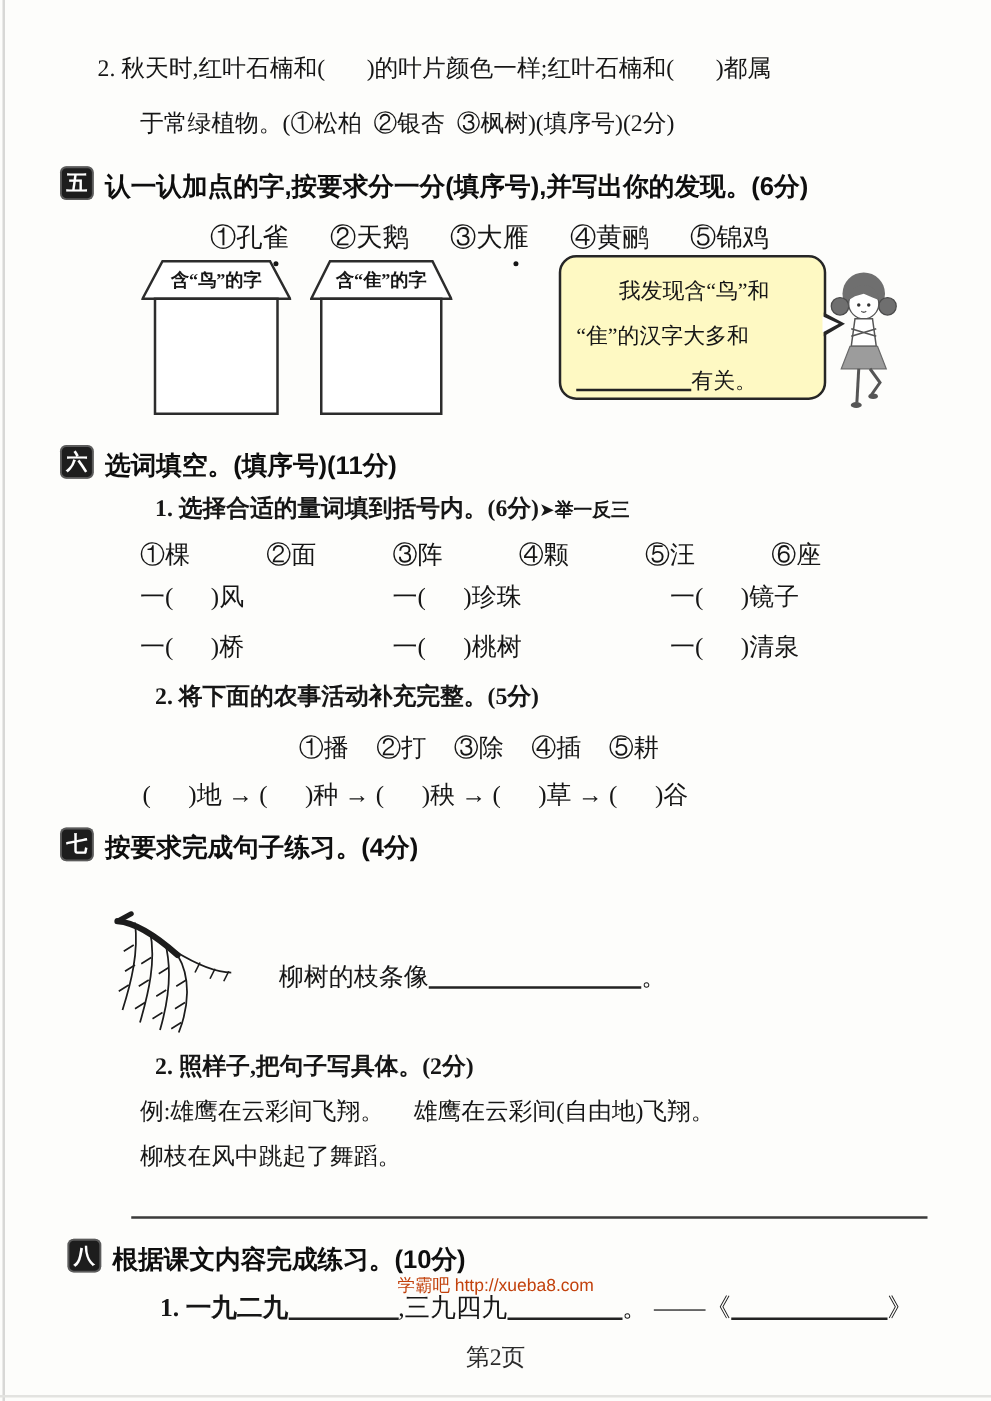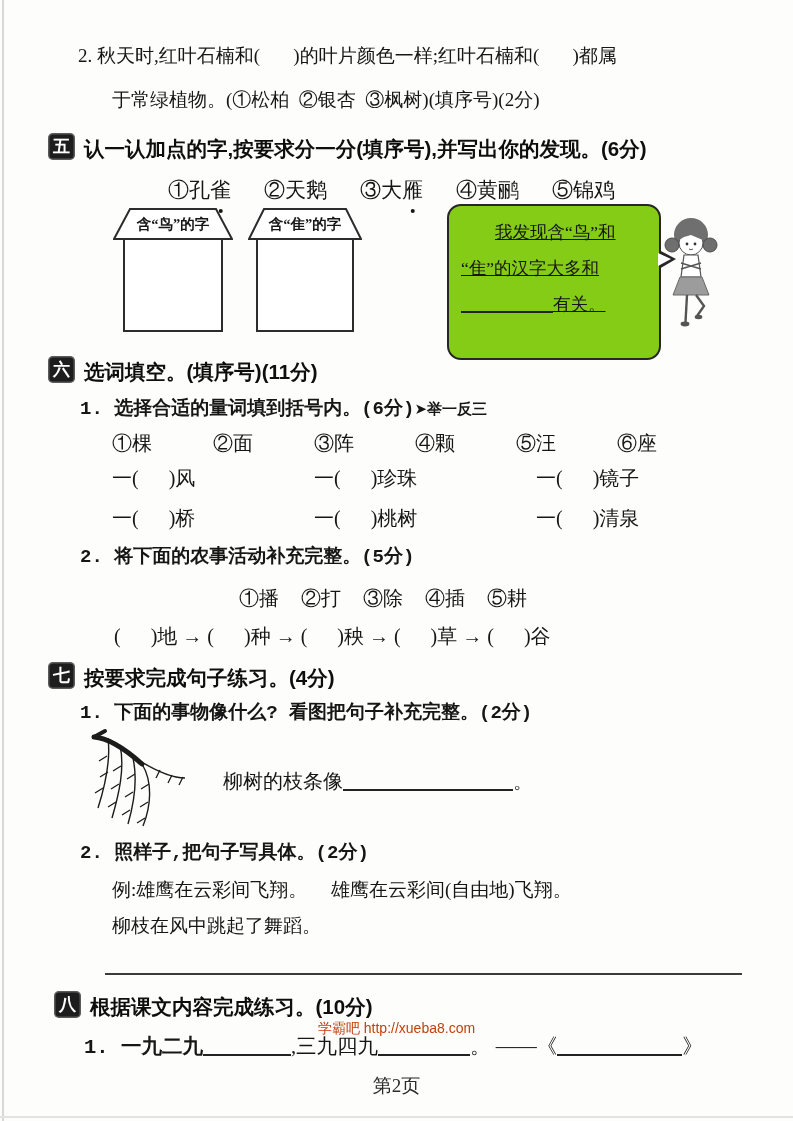--- a/index.html
+++ b/index.html
@@ -7,35 +7,35 @@
         font-family:"Liberation Serif","DejaVu Serif",serif;color:#161616;}
   .edge-left{position:absolute;left:2px;top:0;width:2px;height:100%;background:#d8d8d6;}
   .edge-bottom{position:absolute;left:0;top:1116px;width:100%;height:2px;background:#e3e3e0;}
   .t{position:absolute;font-size:19px;white-space:pre;line-height:1.25;}
   .sect{position:absolute;font-family:"Liberation Sans","DejaVu Sans",sans-serif;
         font-weight:bold;font-size:20.5px;color:#0e0e0e;white-space:pre;}
   .badge{position:absolute;width:27px;height:27px;background:#1d1d1d;color:#ffffff;
          border-radius:5px;display:flex;align-items:center;justify-content:center;
          font-family:"Liberation Sans","DejaVu Sans",sans-serif;font-weight:bold;font-size:17px;
          box-shadow:inset 0 0 0 1.5px rgba(255,255,255,.28);}
-  .qnum{font-family:Liberation Mono, monospace;font-weight:bold;}
+  .qnum{font-family:Liberation Serif, serif;font-weight:bold;margin-left:44px;}
   .row{position:absolute;display:flex;white-space:pre;}
   .words{left:168px;top:176px;gap:33px;font-size:21px;}
   .word b{font-weight:normal;}
   .dotted{position:relative;display:inline-block;}
   .dotted::after{content:"";position:absolute;left:50%;transform:translateX(-50%);
                  bottom:-9px;width:4.5px;height:4.5px;border-radius:50%;background:#151515;}
   .measures{left:112px;top:430px;gap:61px;font-size:20px;}
   .farmwords{left:239px;top:585px;gap:22px;font-size:20px;}
   .blank{display:inline-block;border-bottom:2px solid #232323;height:1.05em;vertical-align:-3px;}
   .house{position:absolute;}
   .house-label{position:absolute;text-align:center;font-size:14.5px;font-weight:bold;white-space:pre;}
-  .bubble{position:absolute;left:447px;top:204px;width:214px;height:156px;background:#84cc16;
+  .bubble{position:absolute;left:447px;top:204px;width:214px;height:116px;background:#fef9c3;
           border:2px solid #262626;border-radius:14px;box-sizing:border-box;
-          padding:8px 12px 6px 12px;font-size:17.5px;line-height:36px;text-decoration:underline;}
+          padding:8px 12px 6px 12px;font-size:17.5px;line-height:36px;}
   .bubble .tail{position:absolute;right:-17px;top:44px;width:0;height:0;
                 border-top:9px solid transparent;border-bottom:10px solid transparent;
                 border-left:17px solid #262626;}
   .bubble .tail-fill{position:absolute;right:-12px;top:47px;width:0;height:0;
                 border-top:6px solid transparent;border-bottom:7px solid transparent;
                 border-left:13px solid #ffffff;}
   .b-l1{padding-left:34px;}
   .b-blank{display:inline-block;width:92px;border-bottom:2px solid #232323;height:1em;vertical-align:-3px;}
   .divider{position:absolute;left:105px;top:973px;width:637px;height:2px;background:#3b3b3b;}
   .watermark{position:absolute;left:50%;transform:translateX(-50%);top:1020px;
@@ -136,21 +136,20 @@
     <span>③除</span>
     <span>④插</span>
     <span>⑤耕</span>
   </div>
 
   <div class="t" style="left:114px;top:624px;font-size:20px;">(      )地 → (      )种 → (      )秧 → (      )草 → (      )谷</div>
 
   <div class="badge" style="left:48px;top:662px;">七</div>
   <div class="sect" style="left:84px;top:664px;">按要求完成句子练习。(4分)</div>
 
-  <div class="t qnum" style="left:80px;top:702px;">1. 下面的事物像什么? 看图把句子补充完整。(2分)</div>
 
   <svg style="position:absolute;left:90px;top:728px;" width="105" height="102" viewBox="0 0 105 102">
     <path d="M4 9 C 18 10, 34 20, 52 36" stroke="#1c1c1c" stroke-width="5" fill="none" stroke-linecap="round"></path>
     <path d="M4 9 L 15 3" stroke="#1c1c1c" stroke-width="4" stroke-linecap="round"></path>
     <path d="M18 10 C 21 34, 15 58, 8 80" stroke="#1c1c1c" stroke-width="1.4" fill="none"></path>
     <path d="M30 17 C 35 40, 29 66, 22 90" stroke="#1c1c1c" stroke-width="1.4" fill="none"></path>
     <path d="M42 26 C 48 48, 45 72, 38 96" stroke="#1c1c1c" stroke-width="1.4" fill="none"></path>
     <path d="M52 36 C 63 54, 61 78, 53 98" stroke="#1c1c1c" stroke-width="1.4" fill="none"></path>
     <path d="M50 33 C 68 44, 82 50, 95 50" stroke="#1c1c1c" stroke-width="1.4" fill="none"></path>
     <path d="M17 28 l-8 5 M18 44 l-8 5 M13 60 l-8 5 M31 38 l-8 5 M29 56 l-8 5 M26 74 l-8 5

